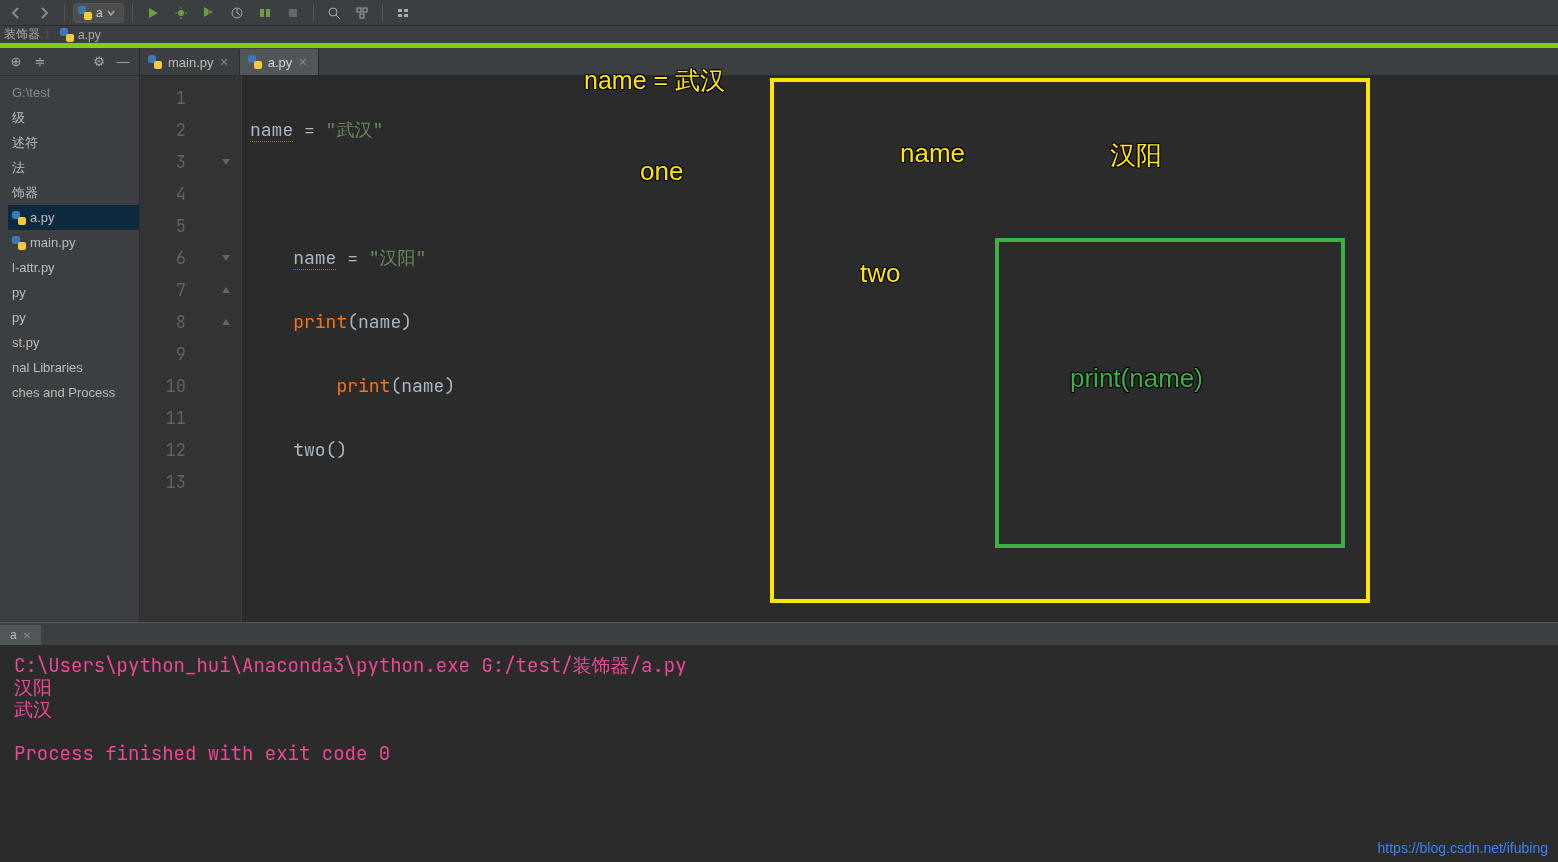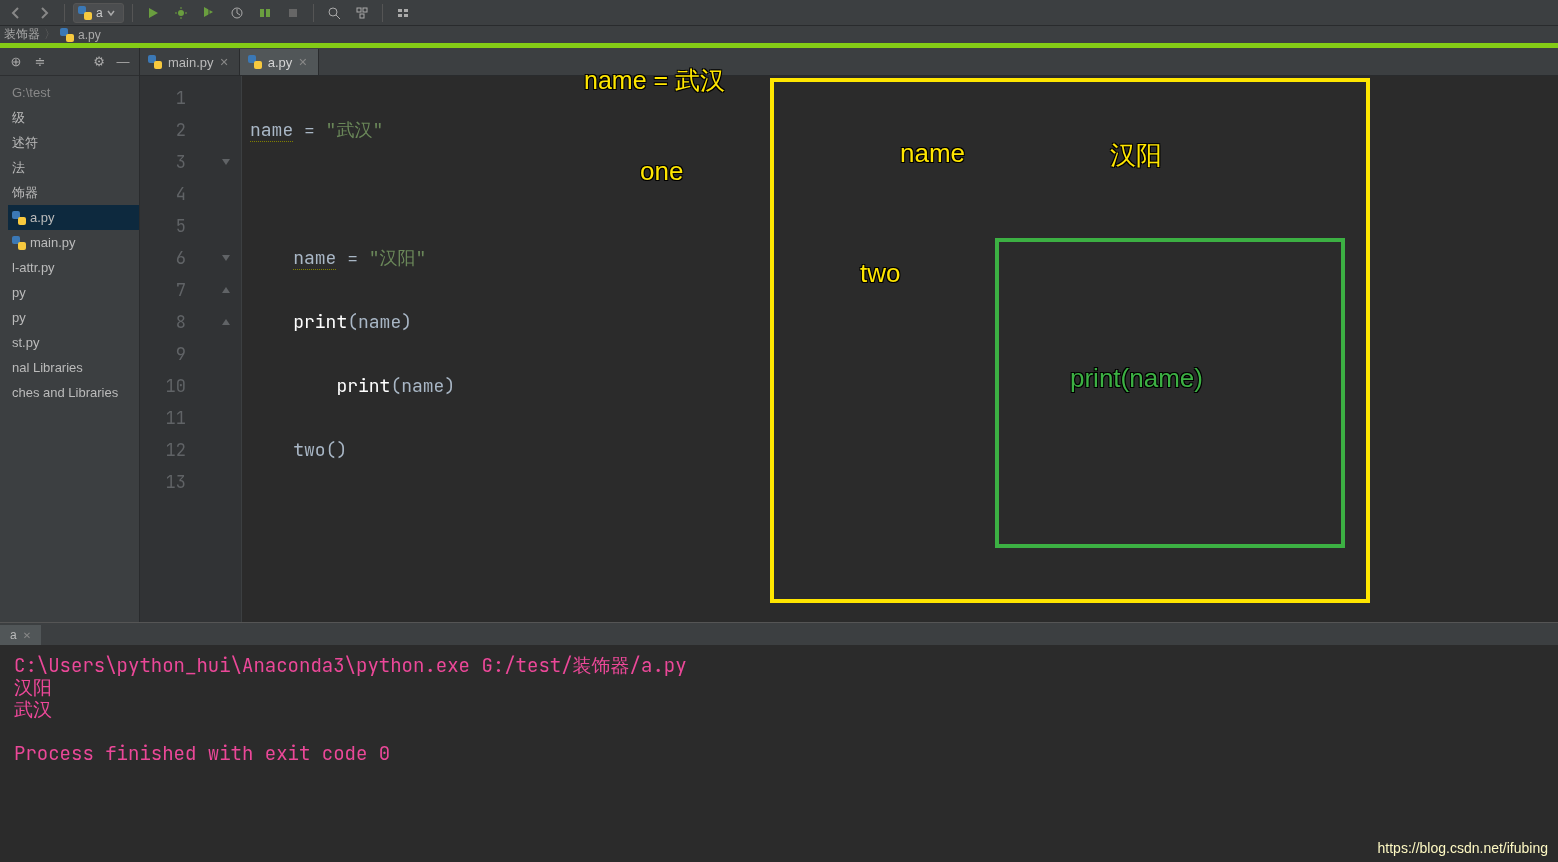--- a/index.html
+++ b/index.html
@@ -39,38 +39,38 @@
   .gutter .ln{padding-right:24px; height:32px; position:relative;}
   .fold-bar{ width:32px; background:#313335; border-right:1px solid #3c3f41; padding-top:6px;}
   .fold-bar .fm{height:32px; display:flex; align-items:center; justify-content:center; position:relative;}
   .fold-bar svg{width:14px;height:14px;}
   .code { flex:1; font-family:"JetBrains Mono","Consolas",monospace; font-size:18px; line-height:32px; padding:6px 0 0 8px; color:#a9b7c6; white-space:pre; position:relative;}
   .code .line{height:32px; position:relative;}
   .code .hl-line{background:#323232;}
   .kw{color:#cc7832;}
   .str{color:#6a8759;}
   .fn{color:#ffc66d;}
-  .builtin{color:#ffffff;}
+  .builtin{color:#f97316;}
   .warn{ border-bottom:1px dotted #808000;}
   .paren-hl{background:#3b514d;}
   .caret-bar{position:absolute; width:1px; height:24px; background:#bbbbbb;}
   .bulb{position:absolute; left:-24px; color:#ffc66d; font-size:16px;}
   
   .overlay{ position:absolute; top:48px; left:140px; right:0; pointer-events:none; }
   .anno{ position:absolute; font-size:26px; font-weight:400; color:#ffe600; text-shadow: -1px -1px 0 #000, 1px -1px 0 #000, -1px 1px 0 #000, 1px 1px 0 #000; font-family:Arial, sans-serif;}
   .box-y{ position:absolute; border:4px solid #ffe600; }
   .box-g{ position:absolute; border:4px solid #3cb043; }
   .anno-g{ color:#3cb043; }
   
   .console-wrap{ position:absolute; left:0; right:0; bottom:0; height:240px; background:#2b2b2b; border-top:1px solid #555;}
   .console-tabs{height:22px; background:#3c3f41; display:flex; align-items:flex-end;}
   .console-tab{height:20px; padding:0 10px; font-size:12px; color:#bbb; background:#515658; display:flex; align-items:center; gap:6px;}
   .console-tab .close{font-size:10px;color:#888;}
   .console-out{ padding:10px 14px; font-family:"JetBrains Mono","Consolas",monospace; font-size:19px; line-height:22px; color:#ec4899; white-space:pre;}
-  .watermark{ position:absolute; right:10px; bottom:6px; font-size:14px; color:#fef9c3; font-family:Arial;}
+  .watermark{ position:absolute; right:10px; bottom:6px; font-size:14px; color:#3b82f6; font-family:Arial;}
   
   .pyg{display:inline-block;width:14px;height:14px; position:relative;}
   .pyg::before{content:"";position:absolute;left:0;top:0;width:8px;height:8px;background:#3b78b5;border-radius:2px;}
   .pyg::after{content:"";position:absolute;right:0;bottom:0;width:8px;height:8px;background:#f7c93e;border-radius:2px;}
 </style>
 </head>
 <body>
 
 <div class="toolbar">
   <div class="tb-btn">
@@ -183,21 +183,21 @@
         </div>
       <div class="row">
           <span class="pyg"></span>
           <span>main.py</span>
         </div>
       <div class="row">l-attr.py</div>
       <div class="row">py</div>
       <div class="row">py</div>
       <div class="row">st.py</div>
       <div class="row">nal Libraries</div>
-      <div class="row">ches and Libraries</div>
+      <div class="row">ches and Process</div>
     </div>
   </div>
 
   <div class="editor-wrap">
     <div class="tabs">
       <div class="tab">
           <span class="pyg"></span>
           <span>main.py</span>
           <span class="close">✕</span>
         </div>

